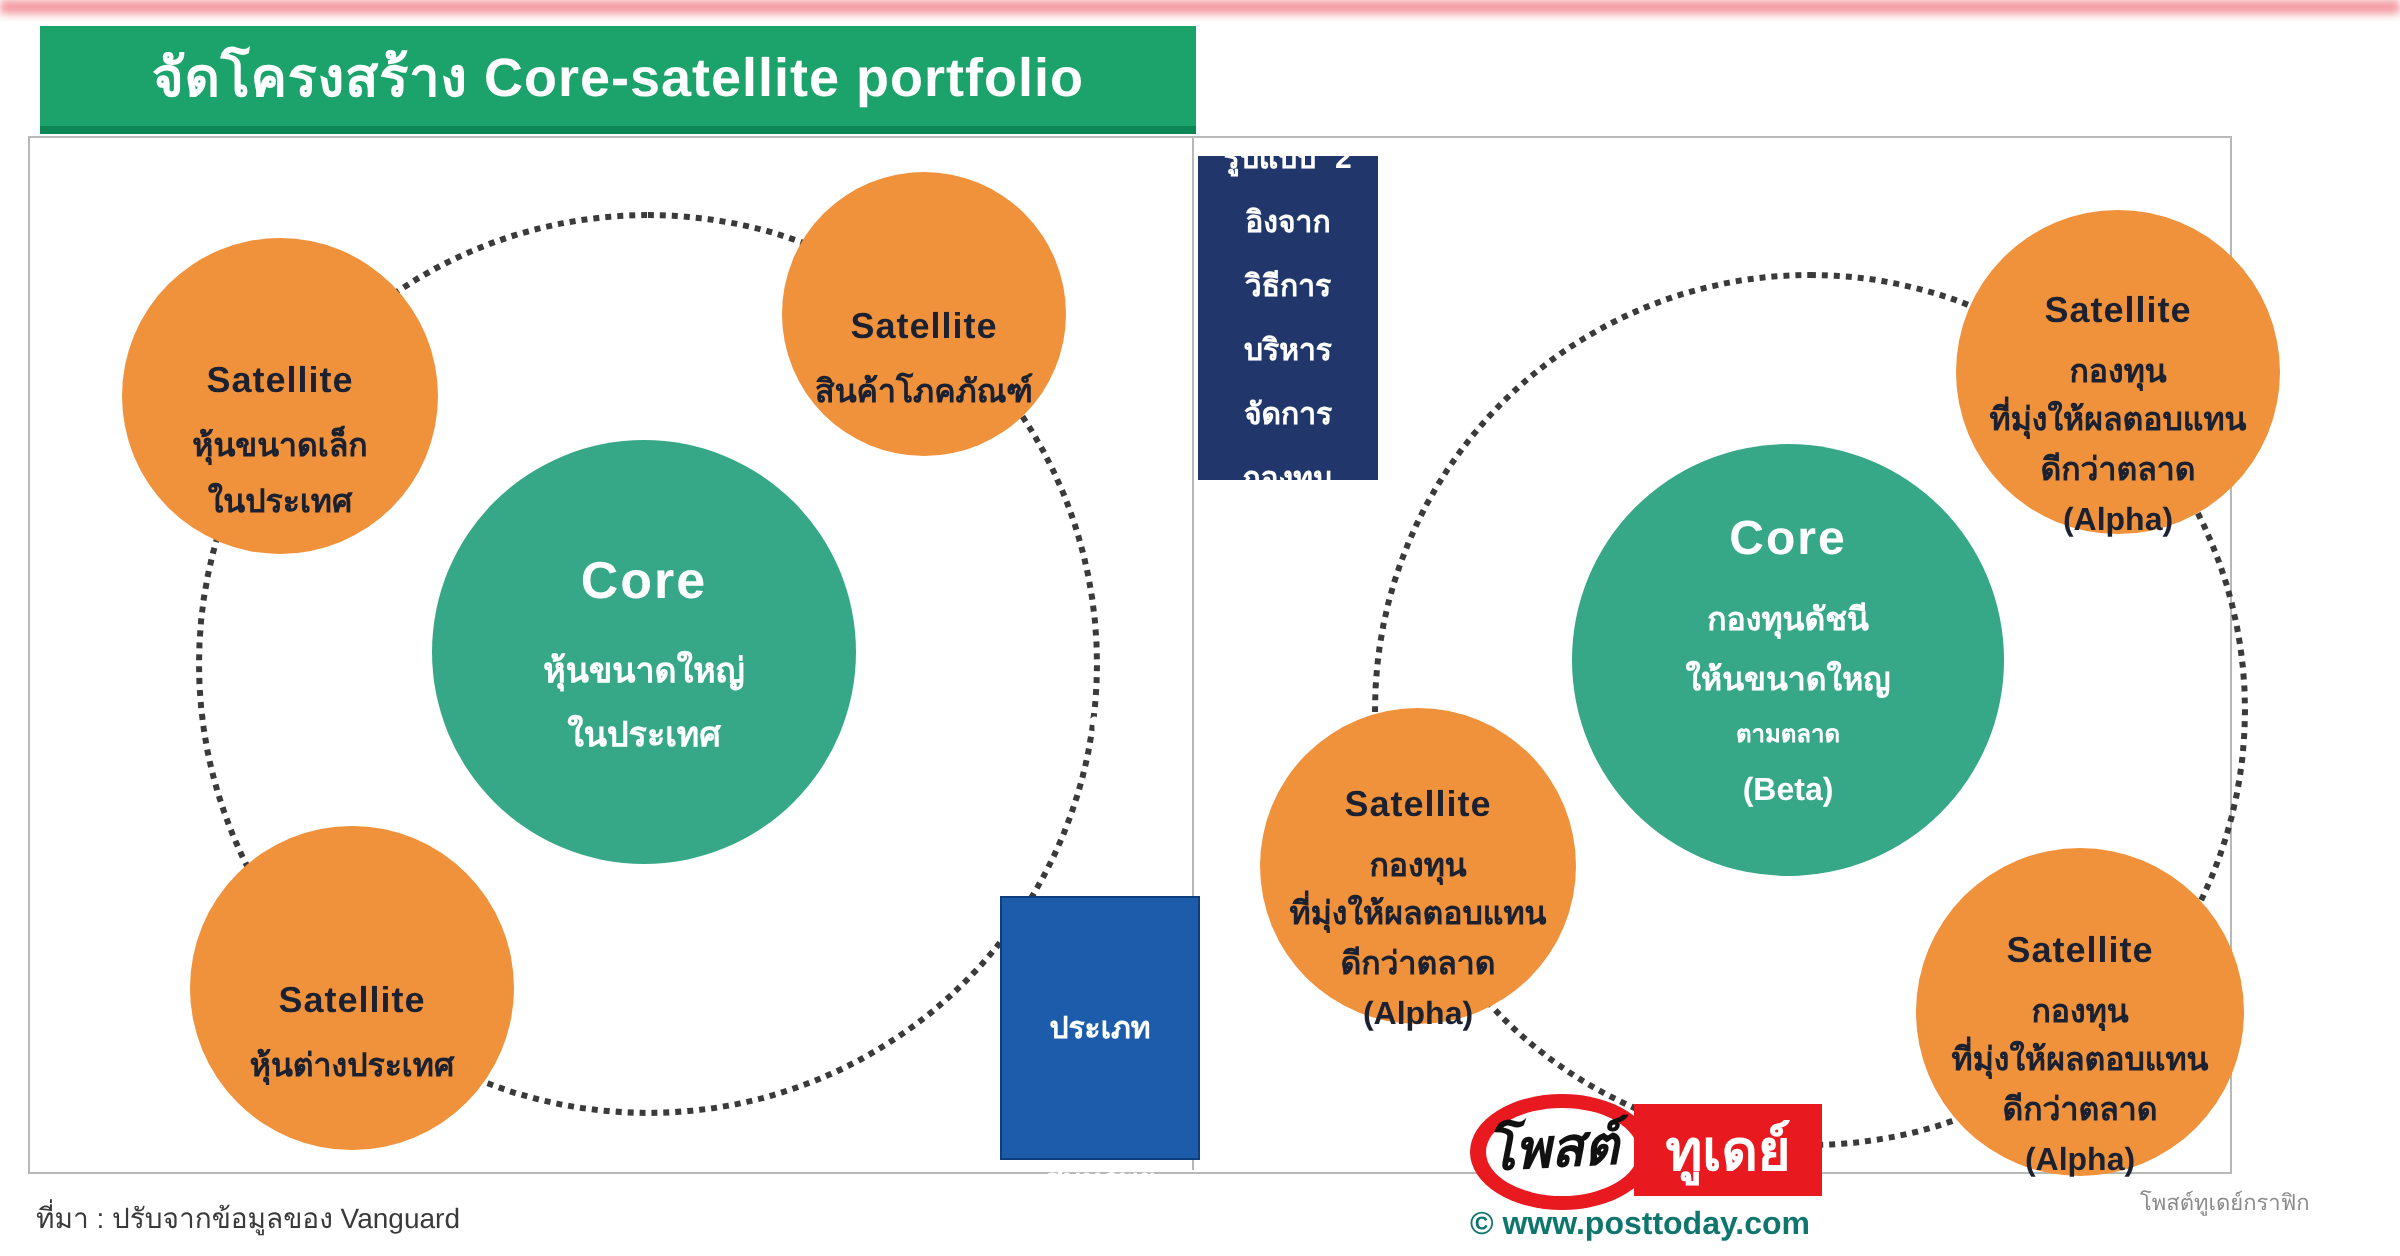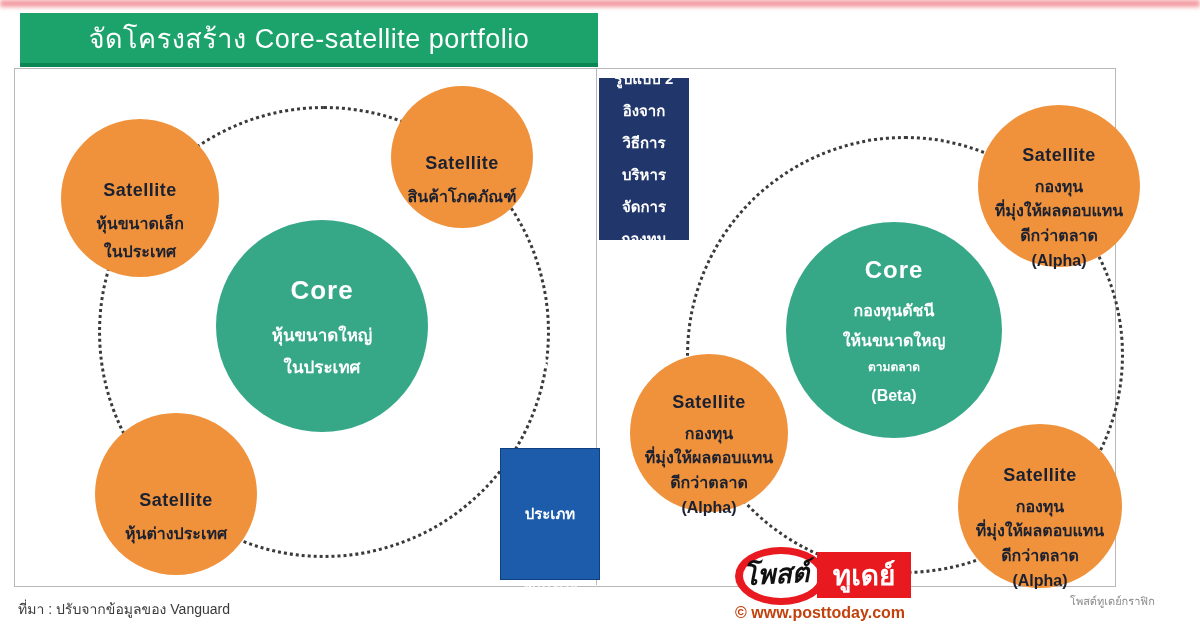--- a/index.html
+++ b/index.html
@@ -15,57 +15,57 @@
   html,body{margin:0;padding:0;background:#fff;}
   body{font-family:"Liberation Sans","DejaVu Sans",sans-serif;}
   .stage{position:relative;width:1200px;height:628px;background:#fff;overflow:hidden;}
 
   .top-red{position:absolute;left:0;top:0;width:1200px;height:7px;
     background:rgba(233,70,80,.55);filter:blur(2px);}
 
   .header{position:absolute;left:20px;top:13px;width:578px;height:50px;
     background:var(--green-header);border-bottom:4px solid #0c8655;
     display:flex;align-items:center;justify-content:center;}
-  .header .title{color:#fff;font-size:27px;font-weight:normal;letter-spacing:.5px;}
+  .header .title{color:#fff;font-size:27px;font-weight:bold;letter-spacing:.5px;}
 
   .panel{position:absolute;left:14px;top:68px;width:1100px;height:517px;
     background:#fff;border:1px solid var(--panel-border);}
   .divider{position:absolute;left:596px;top:68px;width:1px;height:517px;
     background:var(--panel-border);}
 
   .dotted-ring{position:absolute;border:3px dotted #3a3a3a;border-radius:50%;}
 
   .circle{position:absolute;border-radius:50%;display:flex;flex-direction:column;
     align-items:center;justify-content:center;text-align:center;line-height:1.45;}
   .sat{background:var(--orange);color:var(--dark-text);}
   .core{background:var(--green-core);color:#fff;}
   .sat-title{font-weight:bold;font-size:18px;margin-bottom:5px;letter-spacing:.5px;margin-top:44px;}
   .sat-line{font-weight:bold;font-size:16px;display:block;margin-top:4px;}
   .core-title{font-weight:bold;font-size:26px;margin-bottom:8px;letter-spacing:1px;}
   .core-line{font-weight:bold;font-size:17px;display:block;margin-top:7px;}
 
   .model-box{position:absolute;display:flex;flex-direction:column;align-items:center;
     justify-content:center;color:#fff;font-weight:bold;font-size:15px;text-align:center;}
-  .model-box span{display:block;margin:4px 0;}
+  .model-box span{display:block;margin:4px 0;font-family:Liberation Mono, monospace;}
   .box-navy{background:var(--navy-box);}
   .box-blue{background:var(--blue-box);border:1px solid #0f3f7e;gap:44px;}
 
   .source{position:absolute;left:18px;top:598px;font-size:14px;color:#3a3a3a;}
 
   .logo{position:absolute;left:735px;top:543px;width:178px;height:62px;z-index:5;}
   .logo-circle{position:absolute;left:0;top:4px;width:92px;height:58px;
     background:var(--red);border-radius:50%;}
   .logo-circle-inner{position:absolute;left:8px;top:11px;width:76px;height:44px;
     background:#fff;border-radius:50%;}
   .logo-script{position:absolute;left:8px;top:8px;width:120px;color:#111;
     font-size:27px;font-weight:bold;font-style:italic;transform:rotate(-3deg);z-index:3;}
   .logo-rect{position:absolute;left:82px;top:9px;width:94px;height:46px;
     background:var(--red);display:flex;align-items:center;justify-content:center;z-index:2;}
   .logo-rect span{color:#ffffff;font-size:28px;font-weight:bold;}
-  .website{position:absolute;left:735px;top:604px;font-size:16px;font-weight:bold;color:#c2410c;}
+  .website{position:absolute;left:735px;top:604px;font-size:16px;font-weight:bold;color:#0f766e;}
   .credit{position:absolute;left:1070px;top:592px;width:110px;
     font-size:11px;color:#8a8a8a;}
 </style>
 </head>
 <body>
 
 <div class="stage">
 
   <div class="top-red"></div>
 

